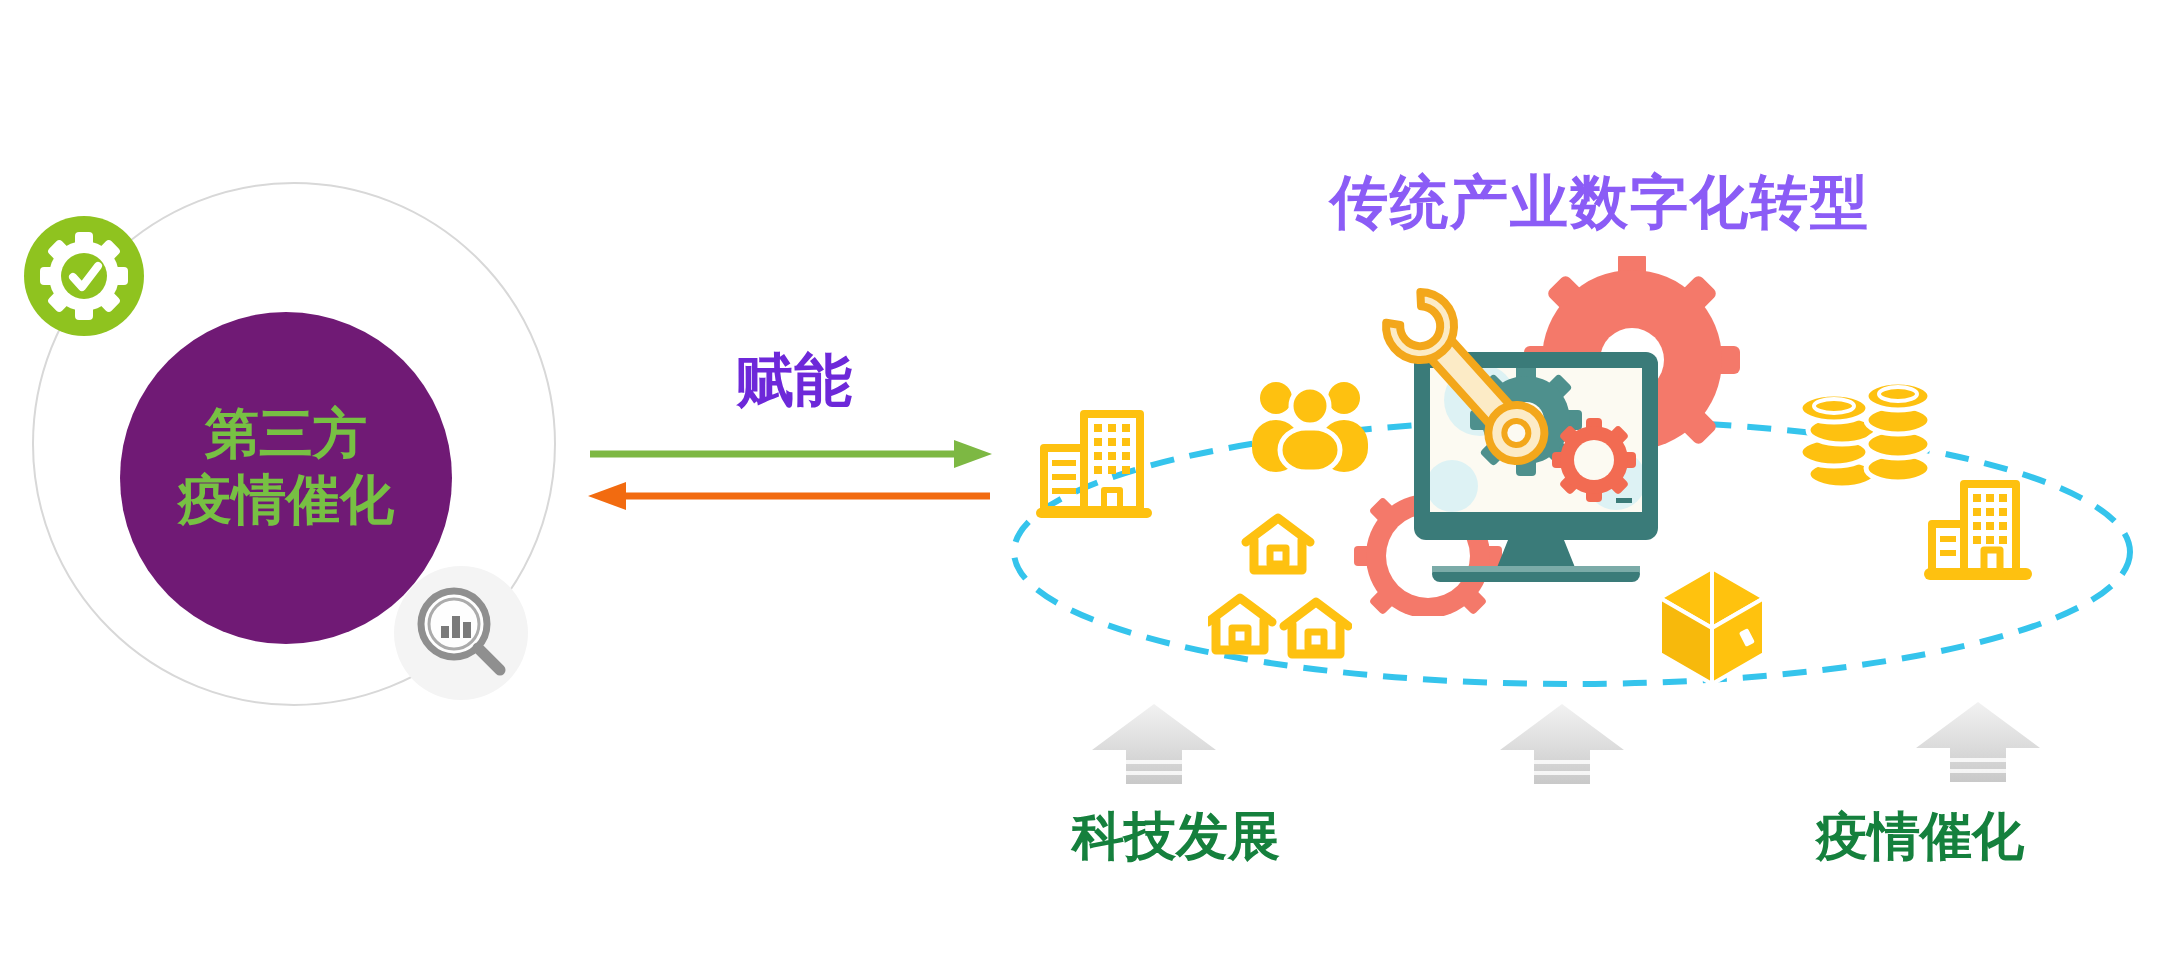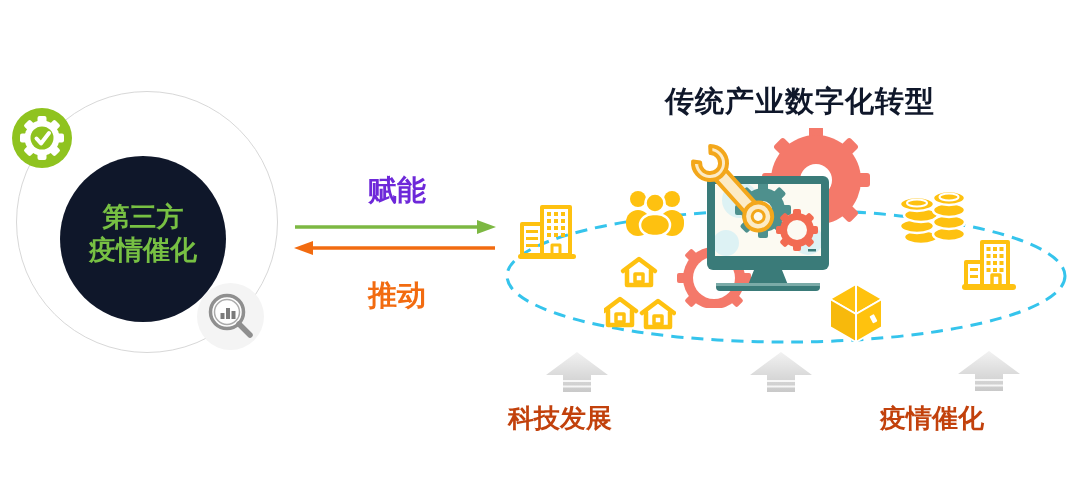--- a/index.html
+++ b/index.html
@@ -4,38 +4,38 @@
 <style>
   html,body{margin:0;padding:0;background:#fff;}
   .stage{position:relative;width:1080px;height:485px;background:#fff;overflow:hidden;
          font-family:"Liberation Sans",sans-serif;}
   .abs{position:absolute;}
 
   
   .outer-circle{left:16px;top:91px;width:260px;height:260px;border-radius:50%;
                 border:1px solid #D8D8D8;background:#fff;}
   .inner-circle{left:60px;top:156px;width:166px;height:166px;border-radius:50%;
-                background:#0f172a;display:flex;flex-direction:column;align-items:center;
+                background:#701a75;display:flex;flex-direction:column;align-items:center;
                 justify-content:center;padding-bottom:10px;box-sizing:border-box;}
   .entity-line{color:#77C043;font-weight:bold;font-size:27px;line-height:33px;text-align:center;}
   .badge{left:12px;top:108px;width:60px;height:60px;border-radius:50%;background:#8FC31F;}
   .magnifier-bg{left:197px;top:283px;width:67px;height:67px;border-radius:50%;background:#F4F4F4;}
 
   
   .rel-forward{left:337px;top:171px;width:120px;text-align:center;color:#6d28d9;
                font-size:29px;font-weight:bold;}
   .rel-backward{left:337px;top:276px;width:120px;text-align:center;color:#F26B10;
                font-size:29px;font-weight:bold;}
   .rel-arrows{left:288px;top:216px;}
 
   
-  .transform-title{left:630px;top:82px;width:340px;text-align:center;color:#0f172a;
+  .transform-title{left:630px;top:82px;width:340px;text-align:center;color:#8b5cf6;
                    font-size:29px;font-weight:bold;letter-spacing:1px;}
   .ellipse-box{left:503px;top:206px;}
-  .driver-label{position:absolute;top:401px;text-align:left;color:#c2410c;
+  .driver-label{position:absolute;top:401px;text-align:center;color:#15803d;
                 font-size:26px;font-weight:bold;}
   .dl-0{left:508px;width:160px;}
   .dl-1{left:695px;width:200px;}
   .dl-2{left:880px;width:160px;}
 </style>
 </head>
 <body>
 
 <div class="stage">
 
@@ -91,21 +91,20 @@
       <g>
         <line x1="7" y1="11" x2="191" y2="11" stroke="#7DB843" stroke-width="3.4"></line>
         <polygon points="208,11 189,4 189,18" fill="#7DB843"></polygon>
       </g>
       <g>
         <line x1="207" y1="32" x2="23" y2="32" stroke="#F26B10" stroke-width="3.4"></line>
         <polygon points="6,32 25,25 25,39" fill="#F26B10"></polygon>
       </g>
     </svg>
   </div>
-  <div class="abs rel-backward">推动</div>
 
   <div class="abs transform-title">传统产业数字化转型</div>
 
   <div class="abs ellipse-box">
     <svg width="566" height="140" viewBox="0 0 566 140">
       <ellipse cx="283" cy="70" rx="279" ry="66" fill="none" stroke="#35C4EC" stroke-width="3" stroke-dasharray="12 8"></ellipse>
     </svg>
   </div>
 
   <div class="abs" style="left:518px;top:204px;">

